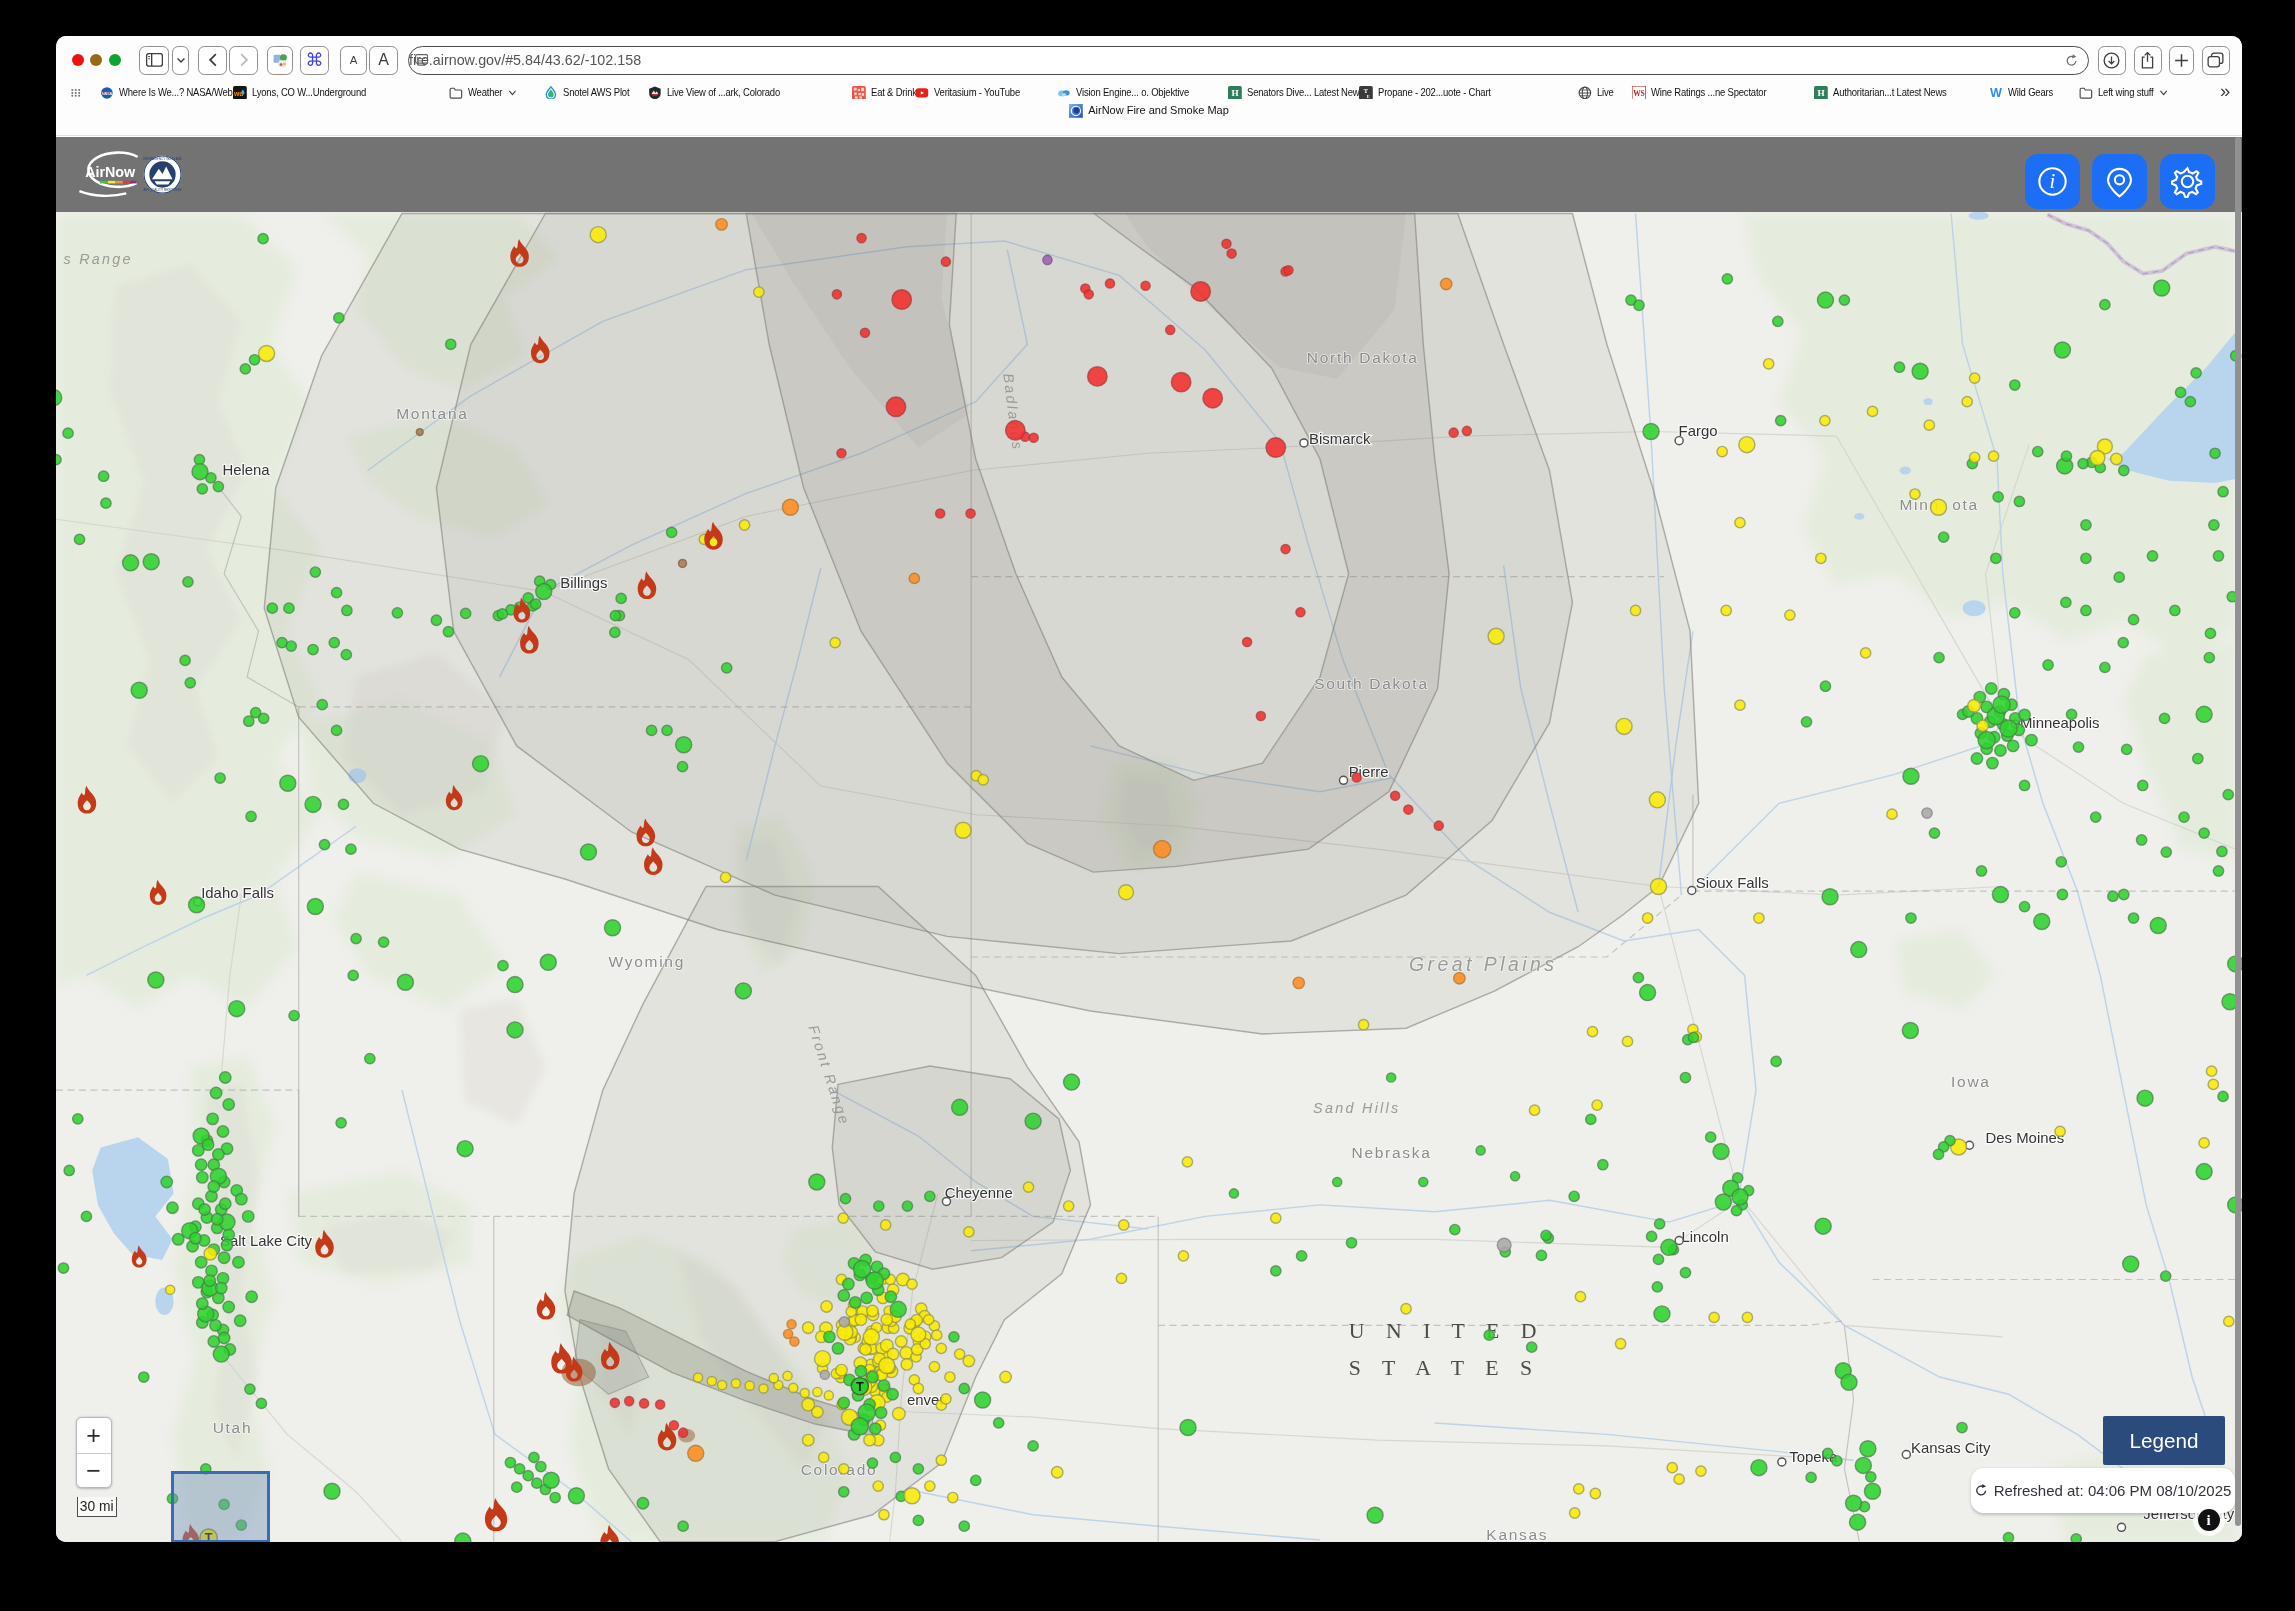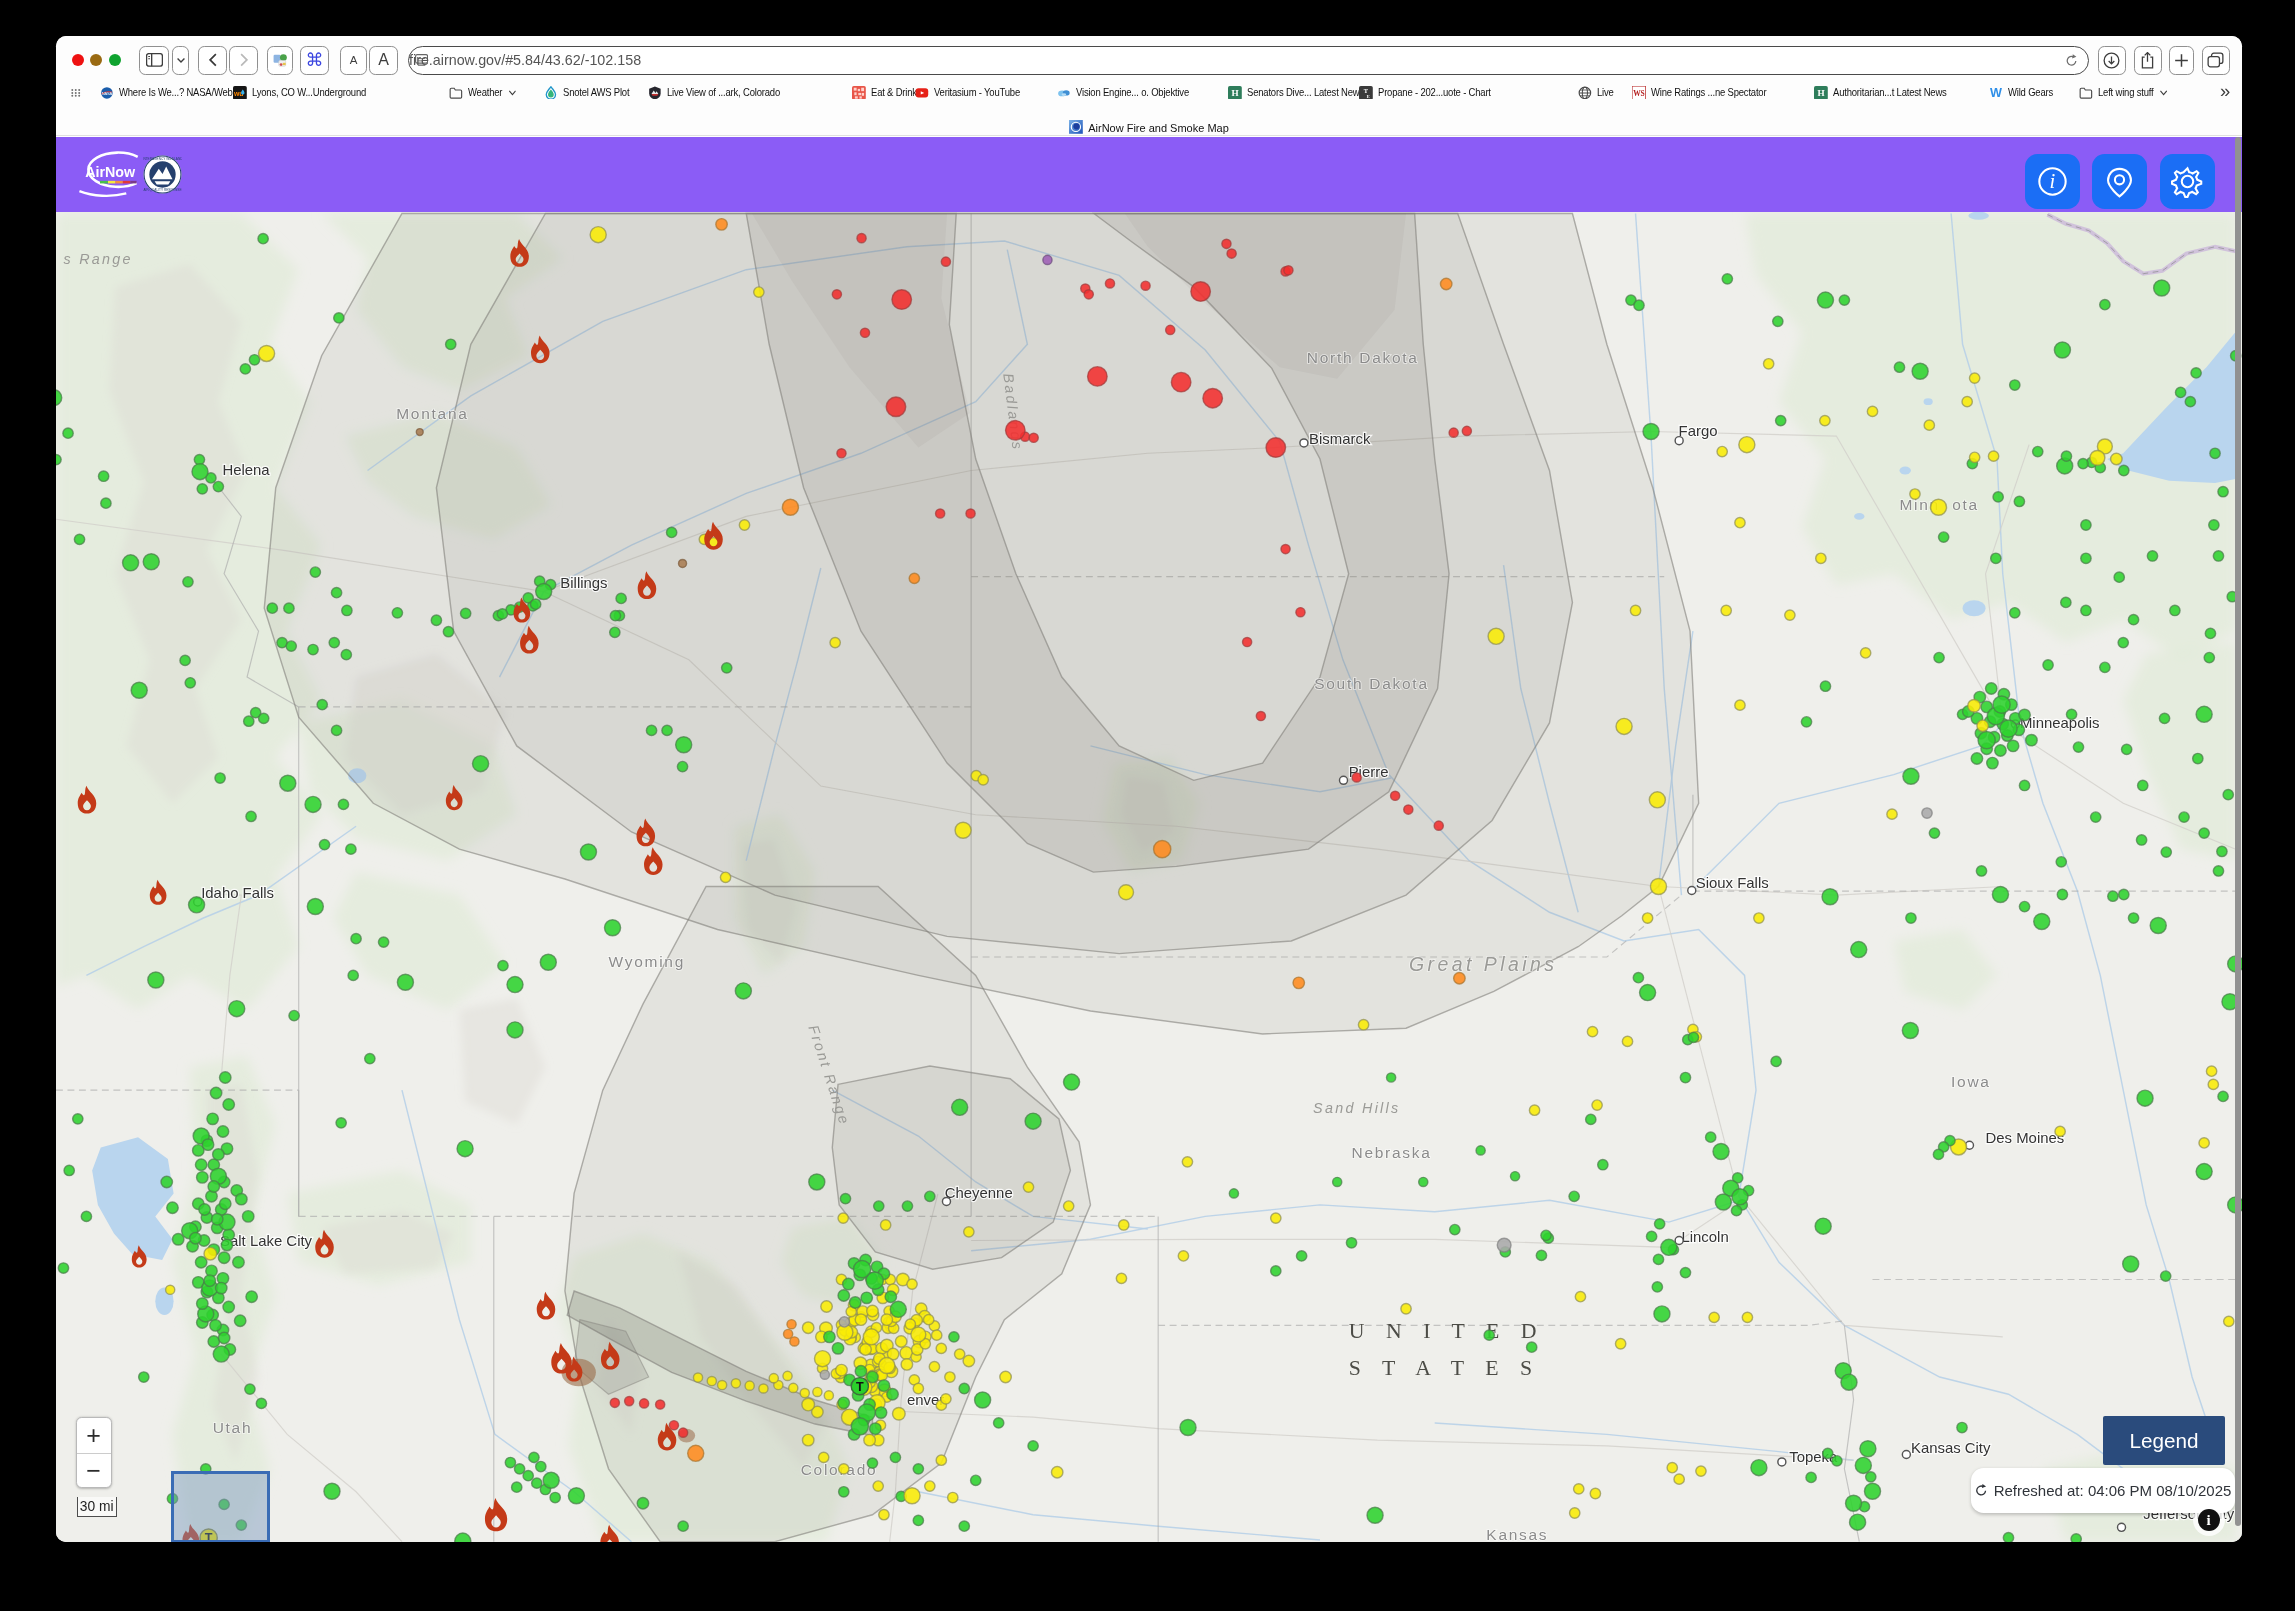--- a/index.html
+++ b/index.html
@@ -4,23 +4,23 @@
 html,body{width:2295px;height:1611px;background:#000;font-family:"Liberation Sans",sans-serif;overflow:hidden}
 #win{position:absolute;left:56px;top:36px;width:2186px;height:1506px;background:#fff;border-radius:10.3px;overflow:hidden}
 #chrome{position:absolute;left:0;top:0;width:100%;height:100px;background:#fdfdfd;border-bottom:0.6px solid #e0e0e0}
 .tl{position:absolute;top:18.4px;width:12px;height:12px;border-radius:50%}
 .tbtn{position:absolute;top:9.8px;height:29px;border:1.1px solid #909090;border-radius:6.3px;background:#fff;display:flex;align-items:center;justify-content:center;color:#3e3e3e}
 #urlbar{position:absolute;left:352px;top:9.8px;width:1681px;height:29px;border:1.4px solid #4a4a4a;border-radius:15px;background:#fff;display:flex;align-items:center}
 #urltext{position:absolute;left:0;right:0;font-size:14.3px;color:#555}
 #bmrow1{position:absolute;left:0;top:44px;width:100%;height:25px;font-size:10.3px;color:#121212;letter-spacing:-0.2px;white-space:nowrap;overflow:hidden}
 .bma{position:absolute;top:0;height:25px;display:flex;align-items:center}
 .bma>span{display:inline-block;transform:scaleX(.92);transform-origin:0 50%}
-#bmrow2{position:absolute;left:0;top:68px;width:100%;height:30px;display:flex;align-items:flex-end;justify-content:center;font-size:11px;color:#121212}
+#bmrow2{position:absolute;left:0;top:68px;width:100%;height:30px;display:flex;align-items:flex-start;justify-content:center;font-size:11px;color:#121212}
 .bico{display:inline-block;width:13.8px;height:13.8px;margin-right:5.2px;flex:0 0 auto}
-#hdr{position:absolute;left:0;top:101px;width:100%;height:75px;background:#8b5cf6}
+#hdr{position:absolute;left:0;top:101px;width:100%;height:75px;background:#737373}
 #map{position:absolute;left:0;top:176px;width:2186px;height:1330px;overflow:hidden;background:#efefeb}
 .hbtn{position:absolute;top:-19px;width:55px;height:55px;background:#1b6ef5;border-radius:12.6px}
 #scroll{position:absolute;right:0.6px;top:101px;width:6.3px;height:1389px;background:#919191;border-radius:2.9px}
 .mapui{position:absolute;font-family:"Liberation Sans",sans-serif}
 </style></head><body>
 <div id="win">
  <div id="chrome">
   <div class="tl" style="left:16px;background:#ee1111"></div>
   <div class="tl" style="left:34px;background:#9a6a12"></div>
   <div class="tl" style="left:53px;background:#0fa32f"></div>

